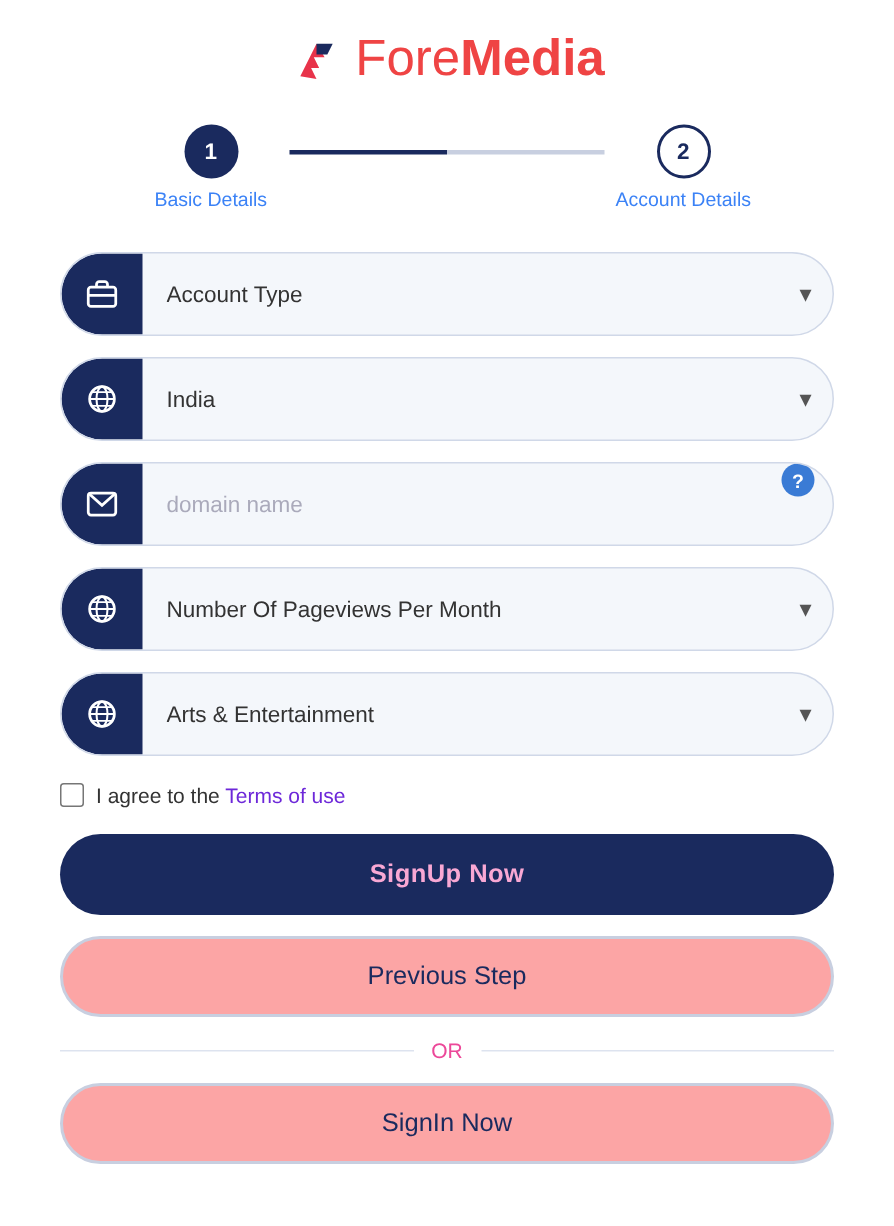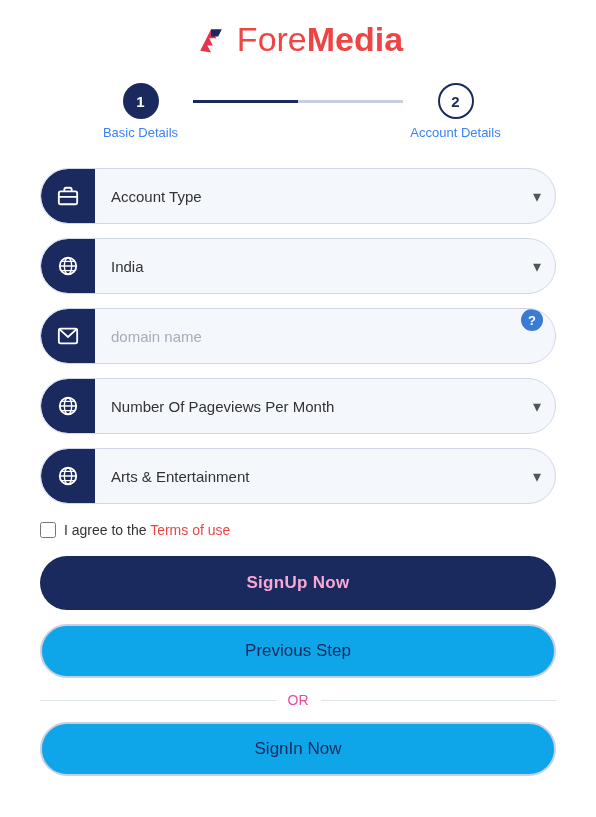--- a/index.html
+++ b/index.html
@@ -180,42 +180,42 @@
       font-size: 14px;
       color: #333;
       padding: 4px 0;
     }
     .checkbox-row input[type="checkbox"] {
       width: 16px;
       height: 16px;
       cursor: pointer;
     }
     .terms-link {
-      color: #ef4444;
+      color: #6d28d9;
       text-decoration: none;
     }
 
     
     .btn-primary {
       width: 100%;
       height: 54px;
       background: #1a2a5e;
       color: #f9a8d4;
       border: none;
       border-radius: 30px;
       font-size: 17px;
       font-weight: 600;
       cursor: pointer;
       letter-spacing: 0.3px;
     }
 
     .btn-secondary {
       width: 100%;
       height: 54px;
-      background: #0ea5e9;
+      background: #fca5a5;
       color: #1a2a5e;
       border: 2px solid #c8cfe0;
       border-radius: 30px;
       font-size: 17px;
       font-weight: 500;
       cursor: pointer;
     }
 
     .or-divider {
       display: flex;

